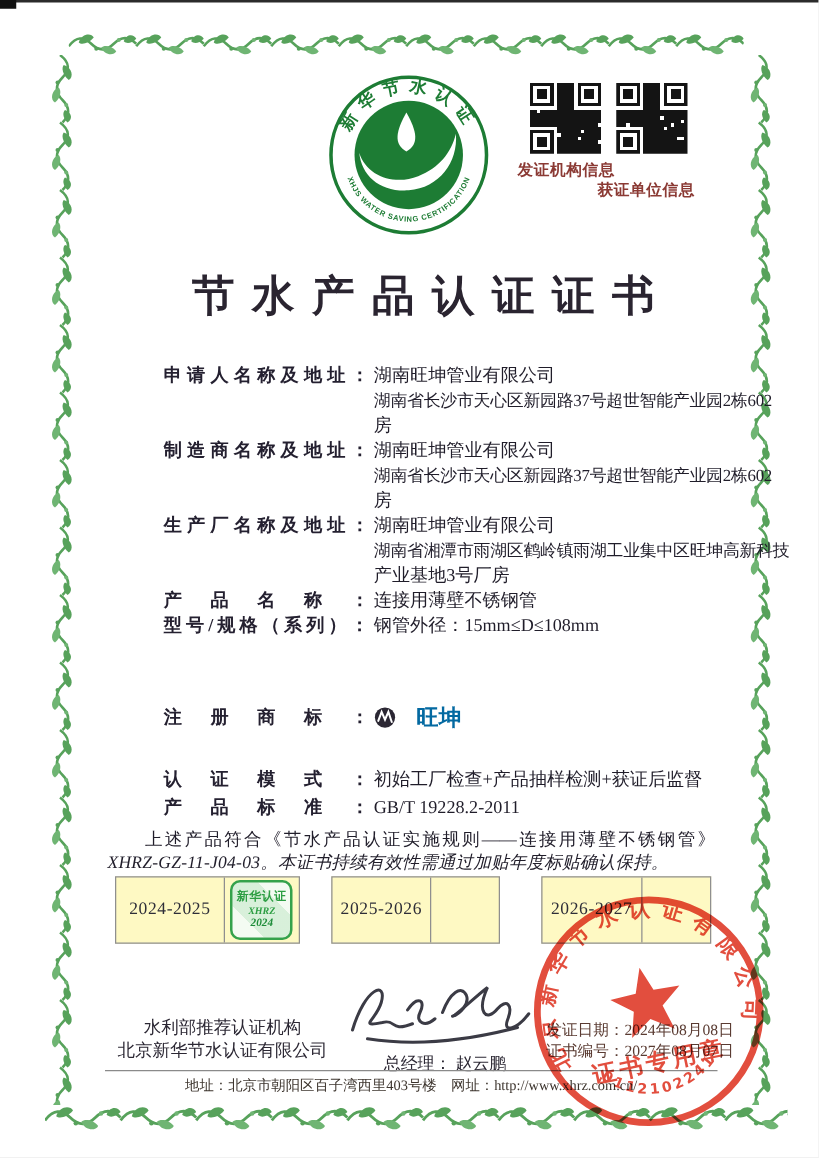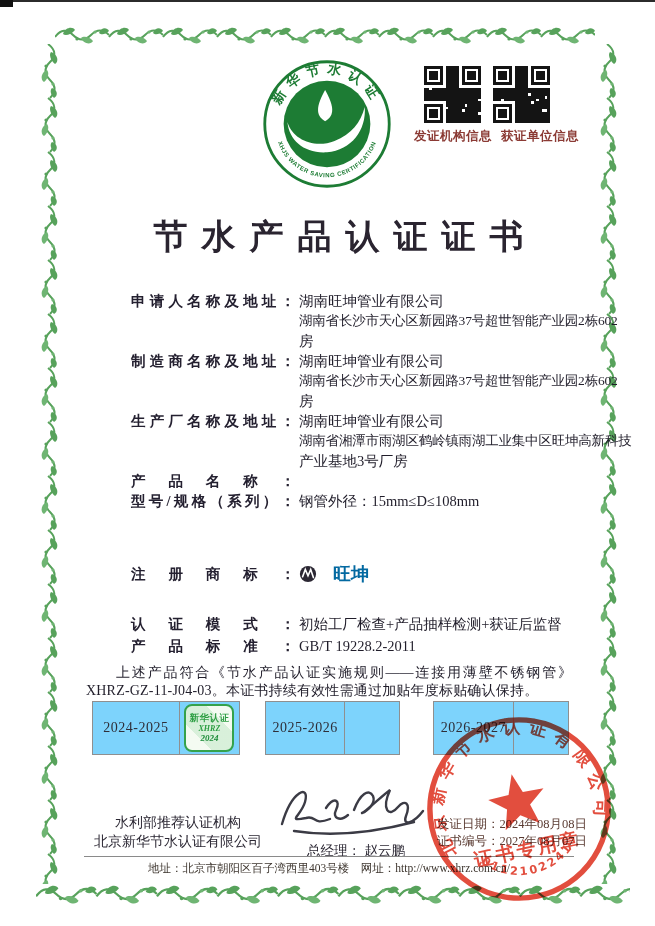--- a/index.html
+++ b/index.html
@@ -10,44 +10,44 @@
   .scan-corner{position:absolute;top:0;left:0;width:13px;height:7px;background:#111;}
   
   .bstrip{position:absolute;pointer-events:none;}
   .bstrip svg{display:block;}
   
   .logo{position:absolute;left:261px;top:58px;width:132px;height:132px;}
   .qr{position:absolute;top:66px;width:57px;height:57px;}
   .qr-issuer{left:424px;} .qr-holder{left:493px;}
   .qr-label{position:absolute;top:128px;width:80px;text-align:center;font-size:12.5px;
             font-weight:bold;color:#8b3a34;letter-spacing:.5px;}
-  .qr-label-issuer{left:413px;} .qr-label-holder{left:500px;}
+  .qr-label-issuer{left:413px;} .qr-label-holder{left:477px;margin-top:16px;}
   
   .title{position:absolute;top:214px;left:11px;width:655px;text-align:center;
          font-family:"Liberation Sans","DejaVu Sans",sans-serif;font-weight:bold;
          font-size:34px;letter-spacing:14px;text-indent:14px;color:#2a2430;}
   
   .fields{position:absolute;left:88px;top:291px;width:486px;font-size:14.5px;line-height:20px;}
   .frow{display:flex;align-items:flex-start;}
   .flabel{flex:none;width:164px;font-weight:600;text-align:justify;text-align-last:justify;
           -moz-text-align-last:justify;color:#242030;padding-left:43px;}
   .fval{margin-left:4px;width:318px;color:#201d2a;}
   .fval .long{font-size:13.5px;white-space:nowrap;letter-spacing:-.2px;}
   .tm-row{margin-top:50px;height:26px;align-items:center;}
   .brand{display:flex;align-items:center;gap:16px;font-weight:bold;font-size:18px;color:#0369a1;
          font-family:"Liberation Sans","DejaVu Sans",sans-serif;}
   .cert-block{margin-top:28px;line-height:19px;}
   .cert-block .frow{margin-bottom:3px;}
   .mono{font-family:"Liberation Serif","DejaVu Serif",serif;}
   
   .statement{position:absolute;left:86px;top:665px;width:486px;font-size:14px;line-height:15.5px;color:#201d2a;}
   .st1{margin-left:30px;width:456px;text-align:justify;text-align-last:justify;-moz-text-align-last:justify;}
-  .st2{margin-top:2px;letter-spacing:.2px;}
+  .st2{margin-top:2px;letter-spacing:.2px;font-style:italic;}
   
-  .ybox{position:absolute;top:701px;height:52px;border:1px solid #8f8f8f;display:flex;background:#7dd3fc;}
+  .ybox{position:absolute;top:701px;height:52px;border:1px solid #8f8f8f;display:flex;background:#fef9c3;}
   .ybox-1{left:92px;width:146px;} .ybox-2{left:265px;width:133px;} .ybox-3{left:433px;width:134px;}
   .ycell-year{flex:1.45;display:flex;align-items:center;justify-content:center;
               border-right:1px solid #8f8f8f;font-size:14px;letter-spacing:.5px;color:#2e2e38;}
   .ycell-slot{flex:1;display:flex;align-items:center;justify-content:center;}
   .sticker{width:46px;height:44px;border:2px solid #35a24b;border-radius:8px;
            background:linear-gradient(45deg,rgba(90,190,110,0) 28%,rgba(90,190,110,.18) 28% 72%,rgba(90,190,110,0) 72%),#f4fbf2;
            display:flex;flex-direction:column;align-items:center;justify-content:center;line-height:1.15;}
   .sticker .s1{font-size:9.5px;font-weight:bold;color:#2d9e43;letter-spacing:.5px;}
   .sticker .s2{font-size:8px;font-weight:bold;font-style:italic;color:#2d9e43;}
   .sticker .s3{font-size:9px;font-weight:bold;font-style:italic;color:#1d8c39;}
@@ -702,20 +702,21 @@
     <div class="frow">
       <span class="flabel">生产厂名称及地址：</span>
       <div class="fval">
         <div>湖南旺坤管业有限公司</div>
         <div class="long">湖南省湘潭市雨湖区鹤岭镇雨湖工业集中区旺坤高新科技</div>
         <div>产业基地3号厂房</div>
       </div>
     </div>
     <div class="frow">
       <span class="flabel">产品名称：</span>
+      <div class="fval">连接用薄壁不锈钢管</div>
     </div>
     <div class="frow">
       <span class="flabel">型号/规格（系列）：</span>
       <div class="fval">钢管外径：15mm≤D≤108mm</div>
     </div>
 
     <div class="frow tm-row">
       <span class="flabel">注册商标：</span>
       <div class="fval brand">
         <svg width="18" height="18" viewBox="-10 -10 20 20">

